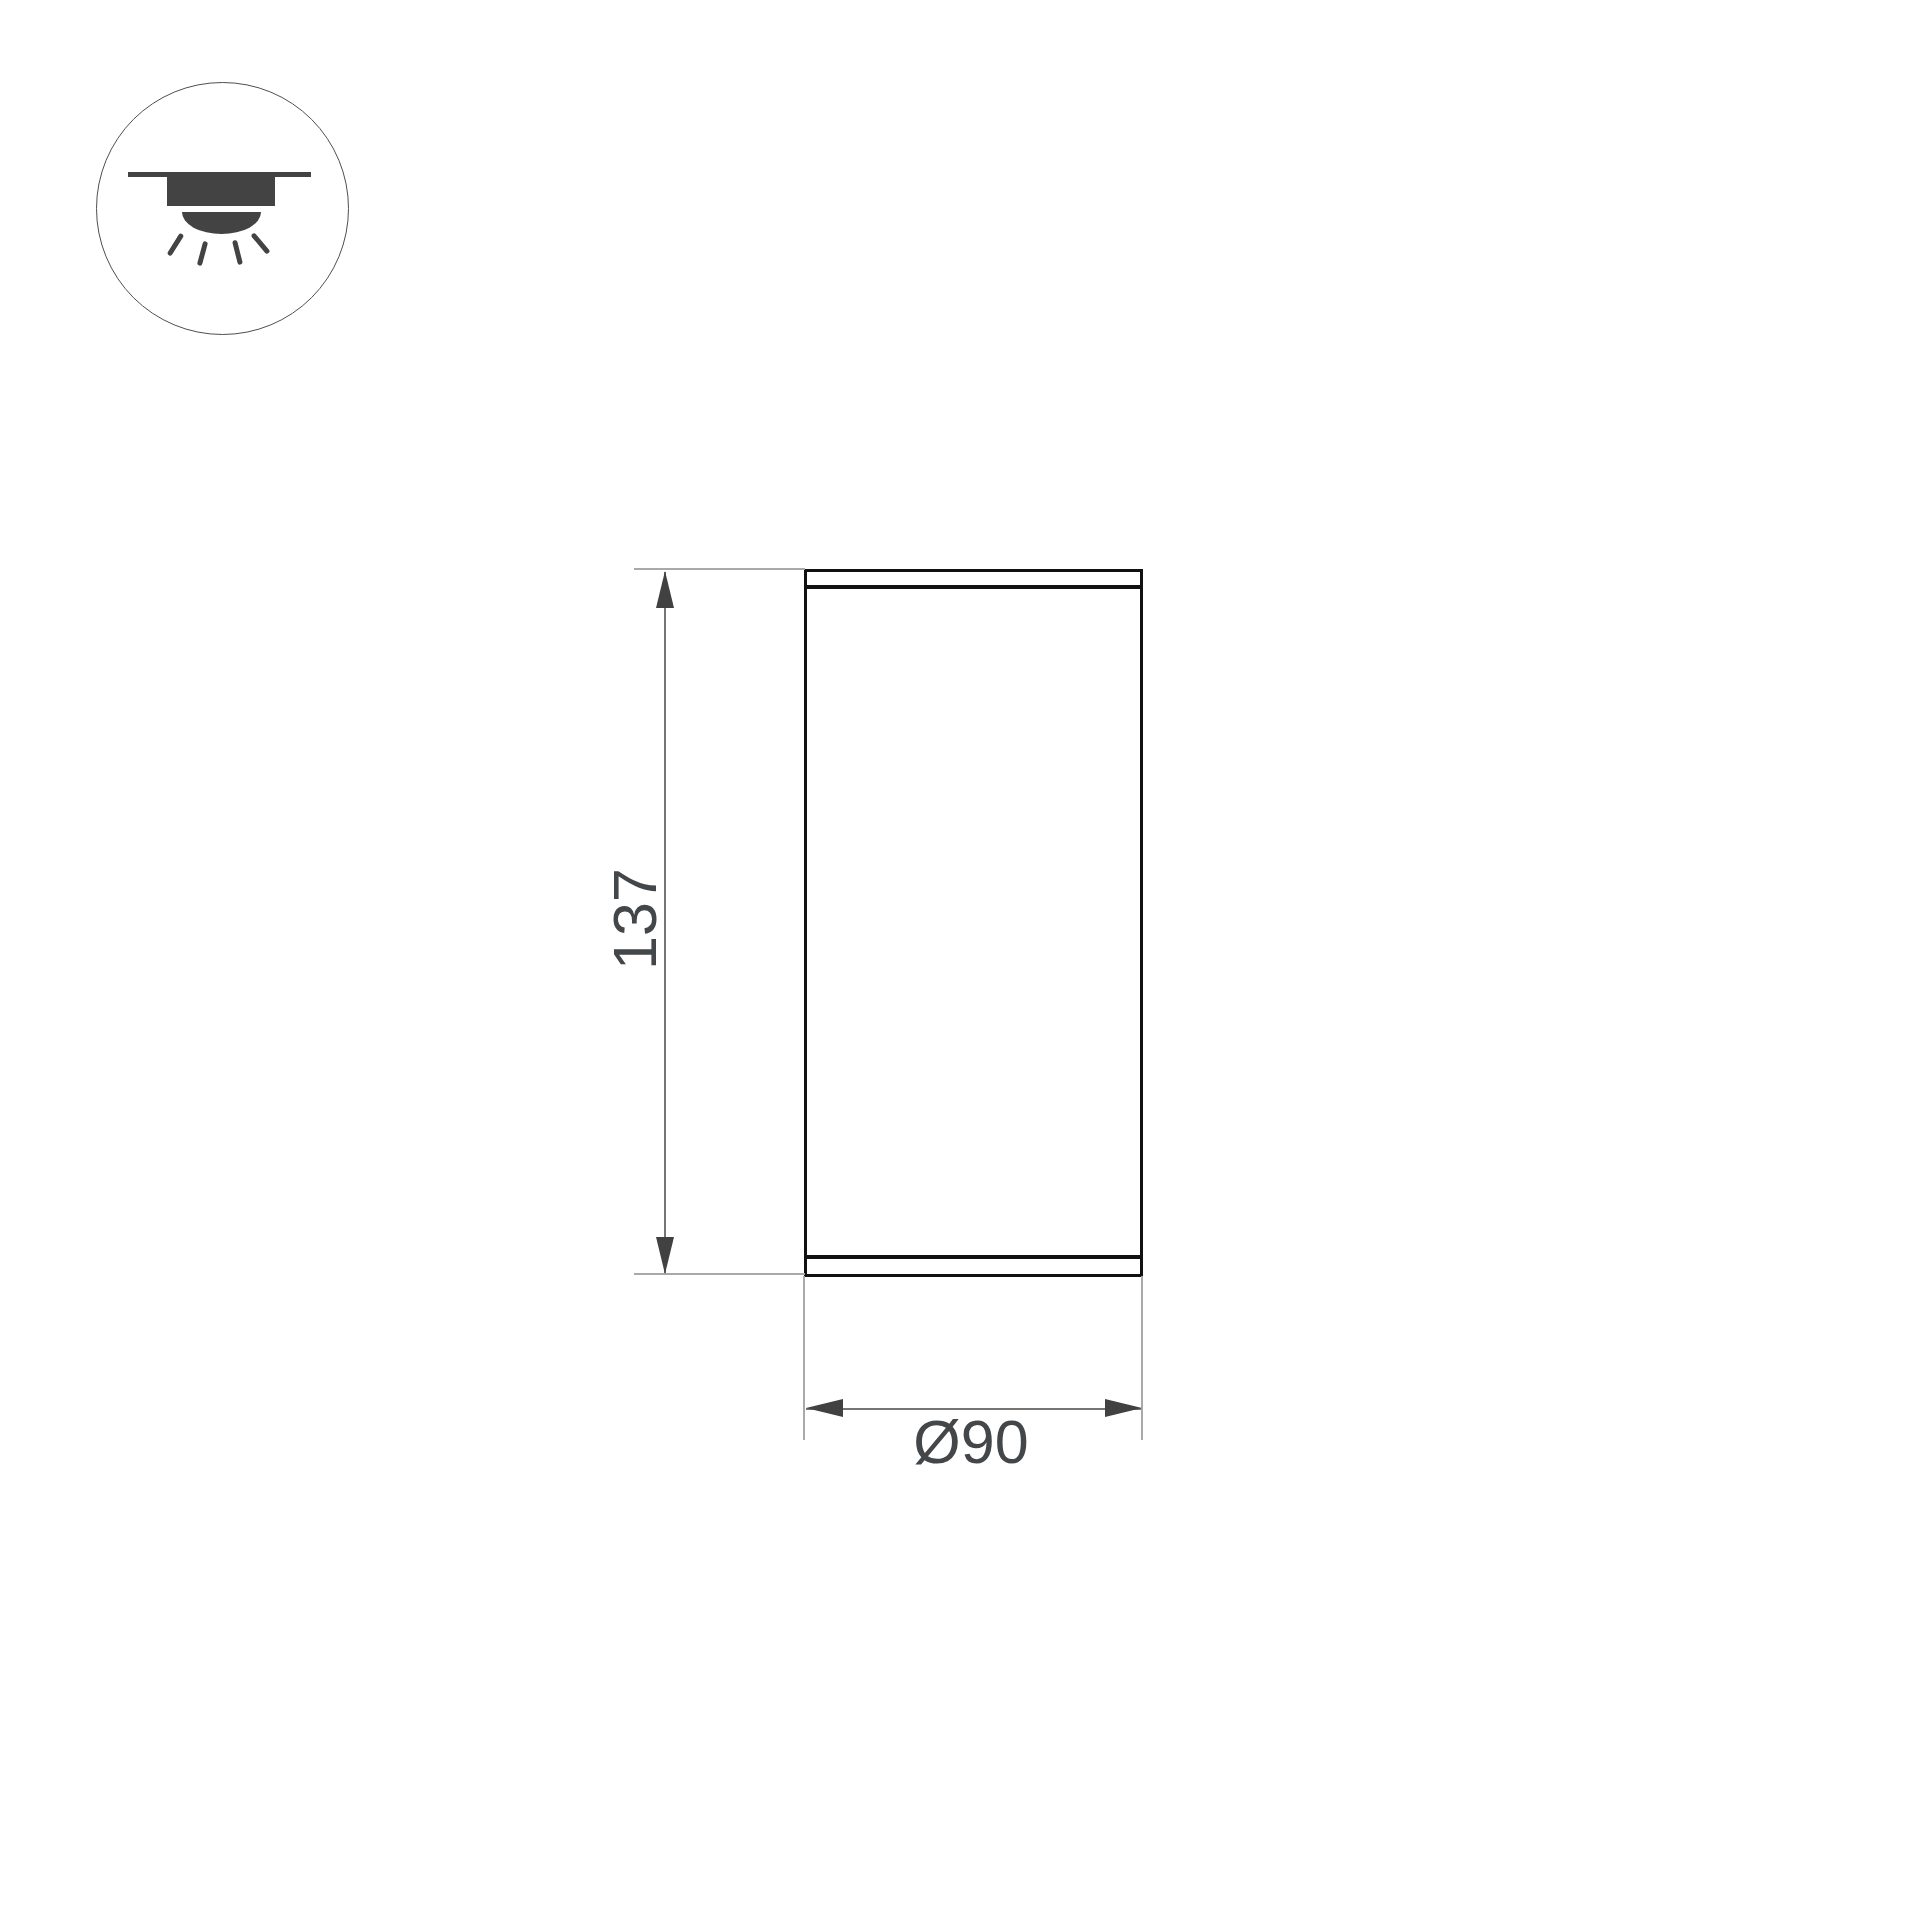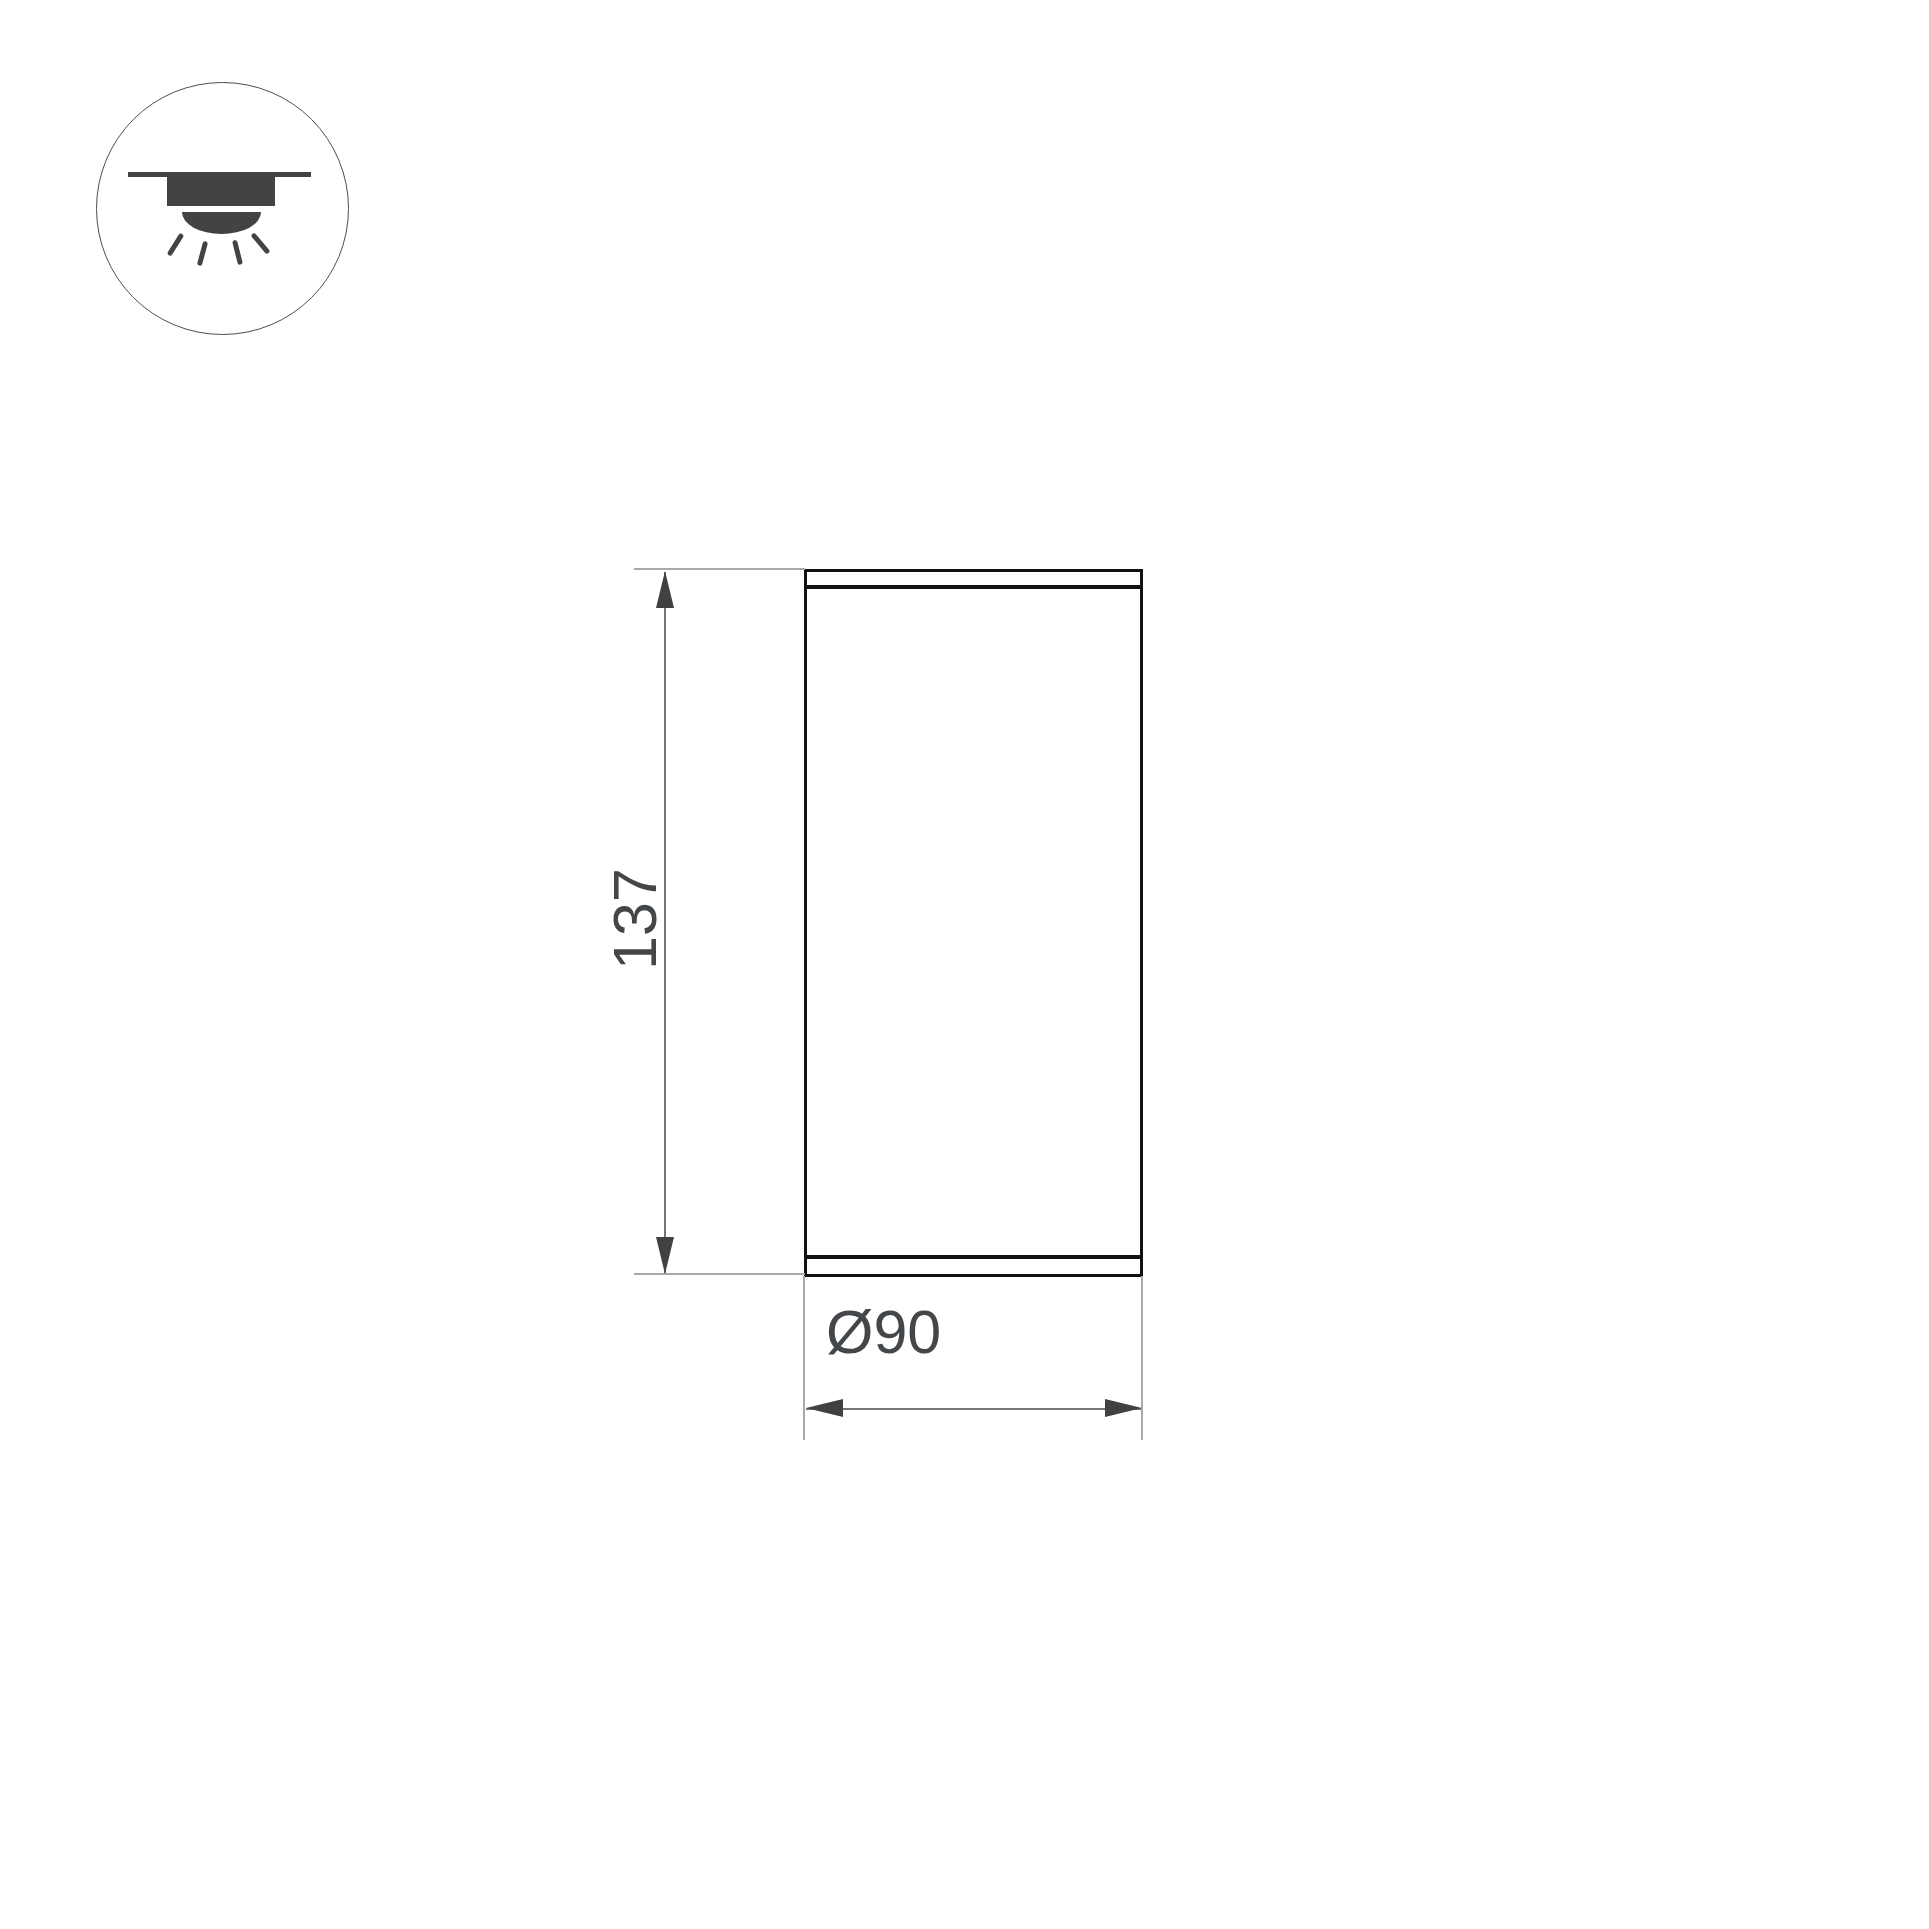--- a/index.html
+++ b/index.html
@@ -118,22 +118,23 @@
     font-size: 61px;
     line-height: 1;
     letter-spacing: 0px;
     white-space: nowrap;
   }
   .dim-text.height-label {
     left: 635px; top: 919px;
     transform: translate(-50%, -50%) rotate(-90deg);
   }
   .dim-text.diameter-label {
-    left: 826px; top: 1302px;
+    left: 826px; top: 1412px;
     width: 290px;
+    text-align: center;
   }
 </style>
 </head>
 <body>
 
 <div class="canvas" style="--bg: #ffffff; --outline: #111111; --icon-fill: #434343; --circle-stroke: #4f4f4f; --dim-line: #757575; --ext-line: #a9a9a9; --arrow: #414141; --dim-text: #44474a;">
 
   <div class="icon-circle">
     
   </div>

